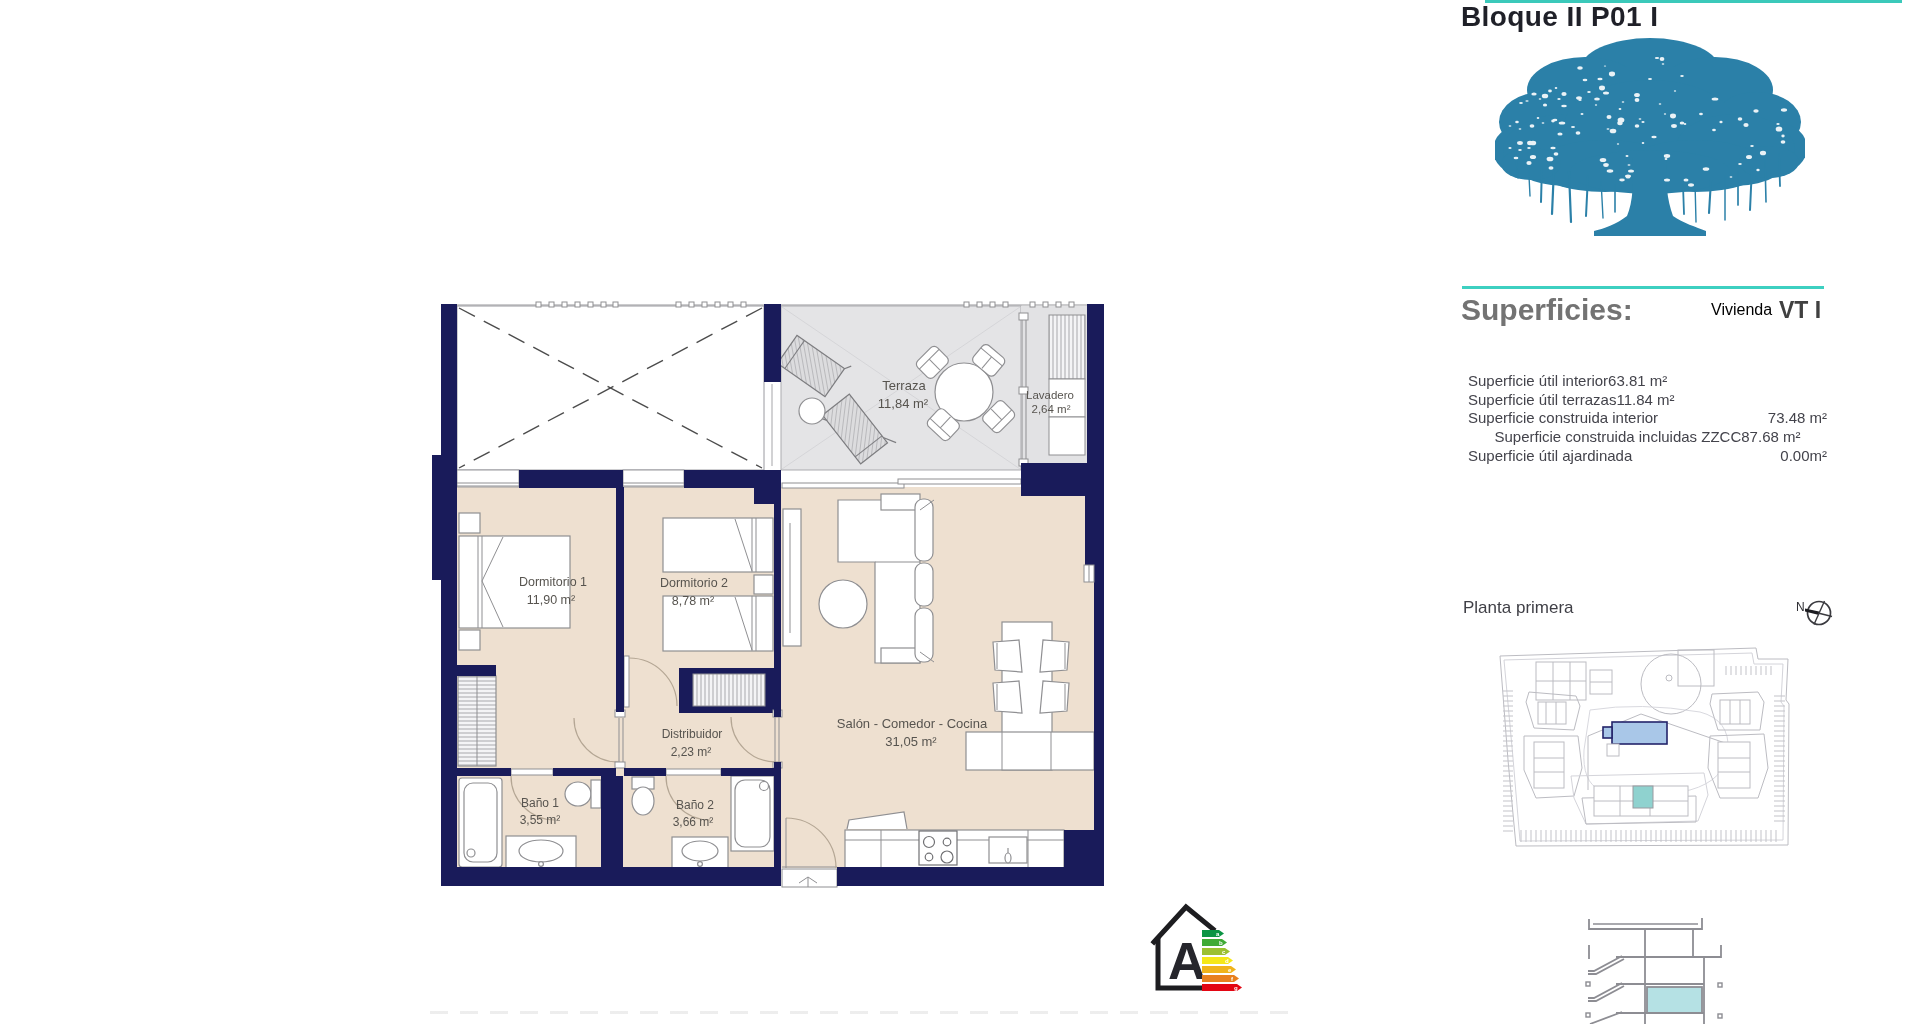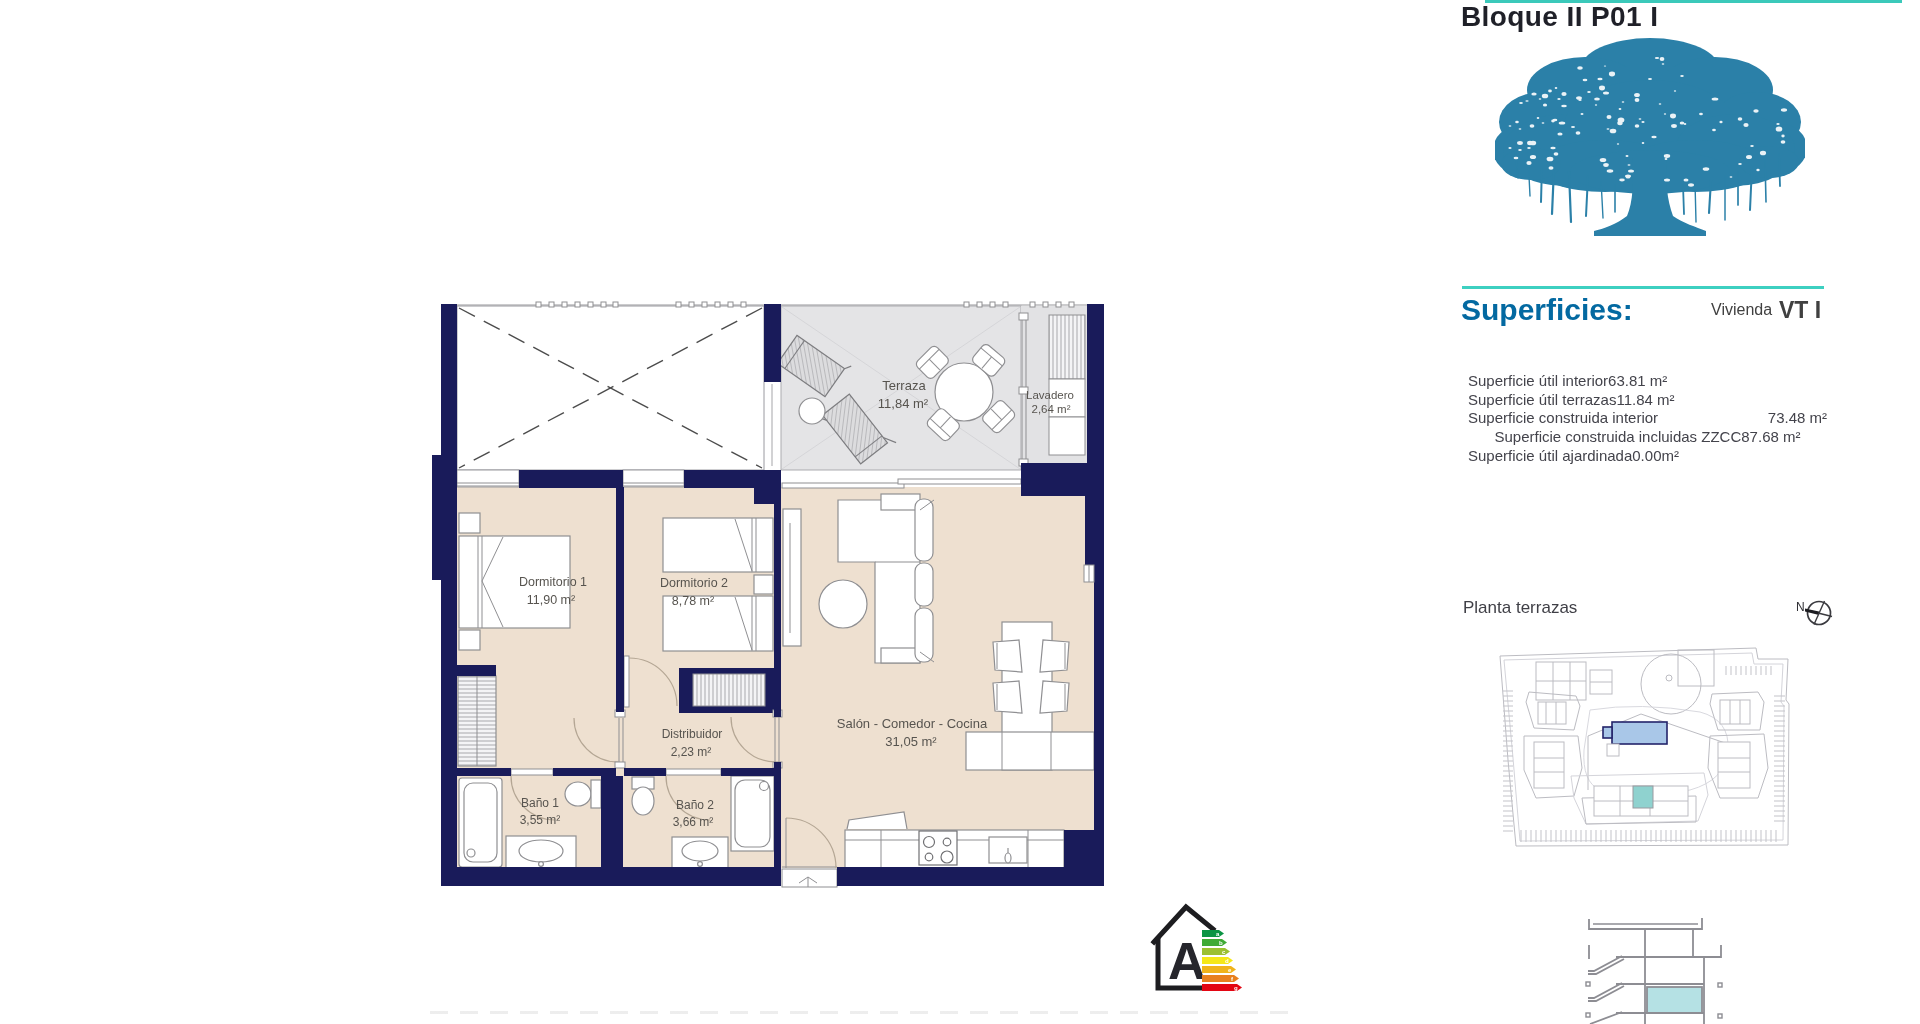--- a/index.html
+++ b/index.html
@@ -165,50 +165,50 @@
         <ellipse cx="101" cy="75" rx="1.2" ry="0.7"></ellipse>
         <ellipse cx="148" cy="92" rx="1.6" ry="1.0"></ellipse>
         <ellipse cx="15" cy="96" rx="1.4" ry="0.8"></ellipse>
         <ellipse cx="26" cy="73" rx="1.9" ry="1.0"></ellipse>
         <ellipse cx="179" cy="96" rx="2.9" ry="1.9"></ellipse>
   </g>
 </svg>
 
 <div class="abs" style="left:1462px;top:286px;width:362px;height:3px;background:#3dd0c1;"></div>
 
-<div class="abs" style="left:1461px;top:293px;font-size:30px;font-weight:bold;color:#0369a1;">Superficies:</div>
-
-<div class="abs" style="left:1711px;top:301px;font-size:16px;color:#404040;">Vivienda</div>
+<div class="abs" style="left:1461px;top:293px;font-size:30px;font-weight:bold;color:#737373;">Superficies:</div>
+
+<div class="abs" style="left:1711px;top:301px;font-size:16px;color:#000000;">Vivienda</div>
 
 <div class="abs" style="left:1779px;top:297px;font-size:23px;font-weight:bold;color:#404040;">VT I</div>
 
 <div class="abs" style="left:1468px;top:336px;width:359px;font-size:15px;color:#43434b;line-height:18.7px;">
   <div style="display:flex;justify-content:flex-start;margin-top:36px;">
         <span>Superficie útil interior</span>
         <span>63.81 m²</span>
       </div>
   <div style="display:flex;justify-content:flex-start;">
         <span>Superficie útil terrazas</span>
         <span>11.84 m²</span>
       </div>
   <div style="display:flex;justify-content:space-between;">
         <span>Superficie construida interior</span>
         <span>73.48 m²</span>
       </div>
   <div style="display:flex;justify-content:center;">
         <span>Superficie construida incluidas ZZCC</span>
         <span>87.68 m²</span>
       </div>
-  <div style="display:flex;">
+  <div style="display:flex;justify-content:space-between;">
         <span>Superficie útil ajardinada</span>
         <span>0.00m²</span>
       </div>
 </div>
 
-<div class="abs" style="left:1463px;top:598px;font-size:17px;color:#3f3f46;">Planta terrazas</div>
+<div class="abs" style="left:1463px;top:598px;font-size:17px;color:#3f3f46;">Planta primera</div>
 
 <svg class="abs" style="left:1782px;top:592px;" width="55" height="45" viewBox="0 0 55 45">
   <text x="14" y="19" font-size="12" fill="#2e2e33" font-family="Liberation Sans,sans-serif">N</text>
   <circle cx="37" cy="21" r="11.5" fill="none" stroke="#3a3a3f" stroke-width="1.7"></circle>
   <line x1="24" y1="18" x2="50" y2="24.5" stroke="#3a3a3f" stroke-width="1.4"></line>
   <path d="M23 16.5 L37 19.5 L37 23 L23 19.5 Z" fill="#1d1d21"></path>
   <line x1="42.5" y1="9" x2="32" y2="32.5" stroke="#3a3a3f" stroke-width="1.4"></line>
 </svg>
 
 <svg class="abs" style="left:1490px;top:640px;" width="310" height="215" viewBox="0 0 310 215">

